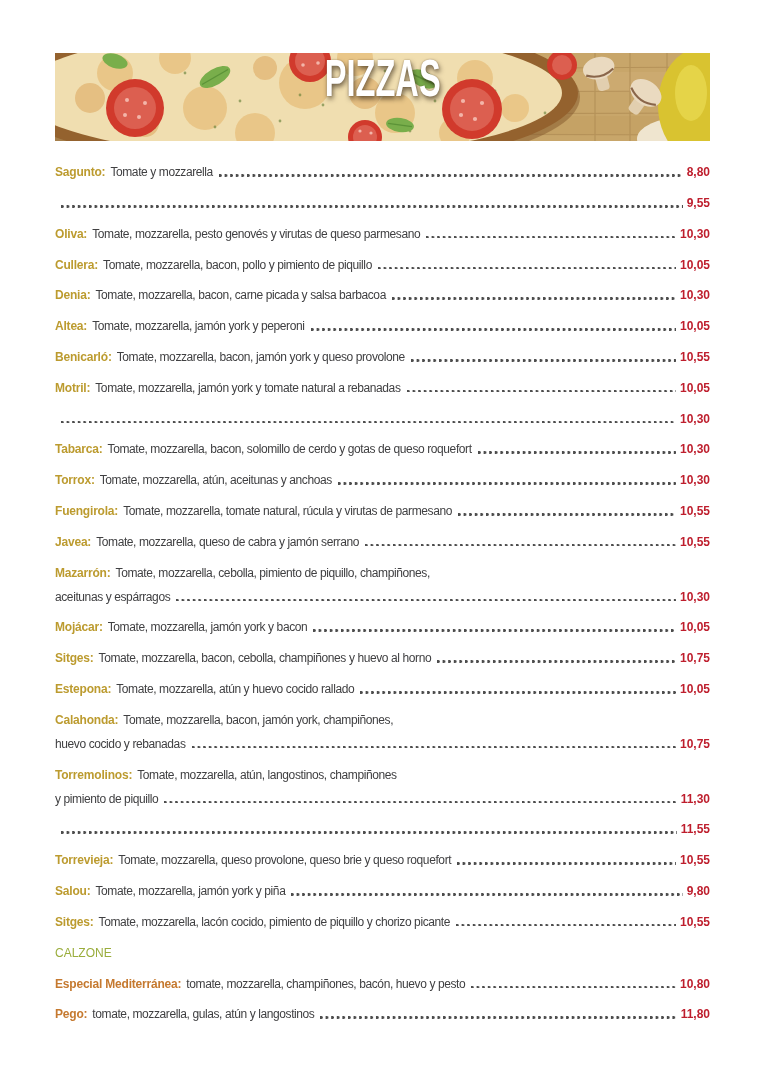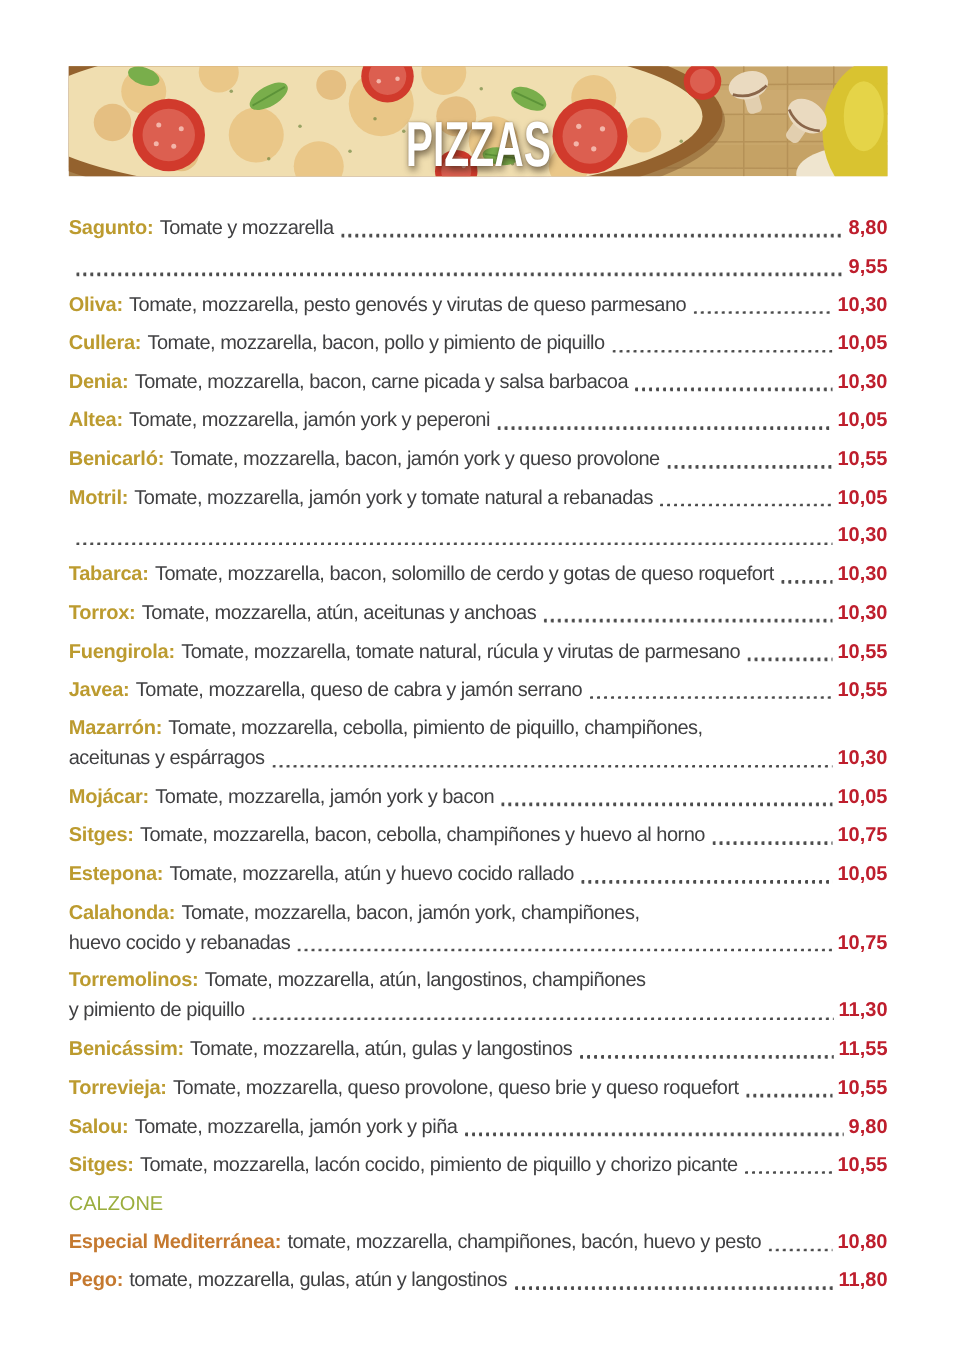--- a/index.html
+++ b/index.html
@@ -4,29 +4,29 @@
 <style>
   html,body { margin:0; padding:0; background:#ffffff; }
   .page {
     position:relative; width:764px; height:1080px; background:#ffffff;
     font-family:"Liberation Sans","DejaVu Sans",sans-serif; overflow:hidden;
     margin:0 auto;
   }
   .banner { position:absolute; left:55px; top:53px; width:655px; height:88px; }
   .banner svg { display:block; width:100%; height:100%; }
   .banner-title {
-    position:absolute; inset:0; display:flex; align-items:flex-end; justify-content:center;
+    position:absolute; inset:0; display:flex; align-items:flex-start; justify-content:center;
     pointer-events:none;
   }
   .banner-title span {
     display:inline-block; transform:scaleX(.64); transform-origin:center;
     font-weight:bold; font-size:51px; line-height:1; color:var(--c-banner-text,#ffffff);
     letter-spacing:0; text-shadow:2px 3px 7px rgba(45,30,15,.65), 0 0 2px rgba(70,45,20,.45);
   }
-  .menu { position:absolute; left:55px; top:161px; width:655px; font-size:16px; }
+  .menu { position:absolute; left:55px; top:148px; width:655px; font-size:12px; }
   .row { display:flex; align-items:flex-end; height:30.8px; }
   .row .text { white-space:nowrap; }
   .row span { line-height:1.05; }
   .line2 { height:24px; }
   .item-name { font-weight:bold; color:var(--c-item-name,#BC9B2F); letter-spacing:-0.2px; }
   .item-name.alt { color:var(--c-calzone-item-name,#C5792F); }
   .item-desc, .item-desc2 { color:var(--c-description,#404042); letter-spacing:-0.4px; }
   .item-desc { margin-left:5px; }
   .item-price { font-weight:bold; color:var(--c-price,#BE1E2D); letter-spacing:0; }
   .leader {
@@ -278,21 +278,20 @@
       <div class="row">
         <span class="text"><span class="item-name">Torremolinos:</span><span class="item-desc">Tomate, mozzarella, atún, langostinos, champiñones</span></span>
       </div>
       <div class="row line2">
         <span class="text"><span class="item-desc2">y pimiento de piquillo</span></span>
         <span class="leader"></span>
         <span class="item-price">11,30</span>
       </div>
     </div>
       <div class="row item">
-      <span class="text"><span class="item-name">Benicássim:</span><span class="item-desc">Tomate, mozzarella, atún, gulas y langostinos</span></span>
       <span class="leader"></span>
       <span class="item-price">11,55</span>
     </div>
       <div class="row item">
       <span class="text"><span class="item-name">Torrevieja:</span><span class="item-desc">Tomate, mozzarella, queso provolone, queso brie y queso roquefort</span></span>
       <span class="leader"></span>
       <span class="item-price">10,55</span>
     </div>
       <div class="row item">
       <span class="text"><span class="item-name">Salou:</span><span class="item-desc">Tomate, mozzarella, jamón york y piña</span></span>

